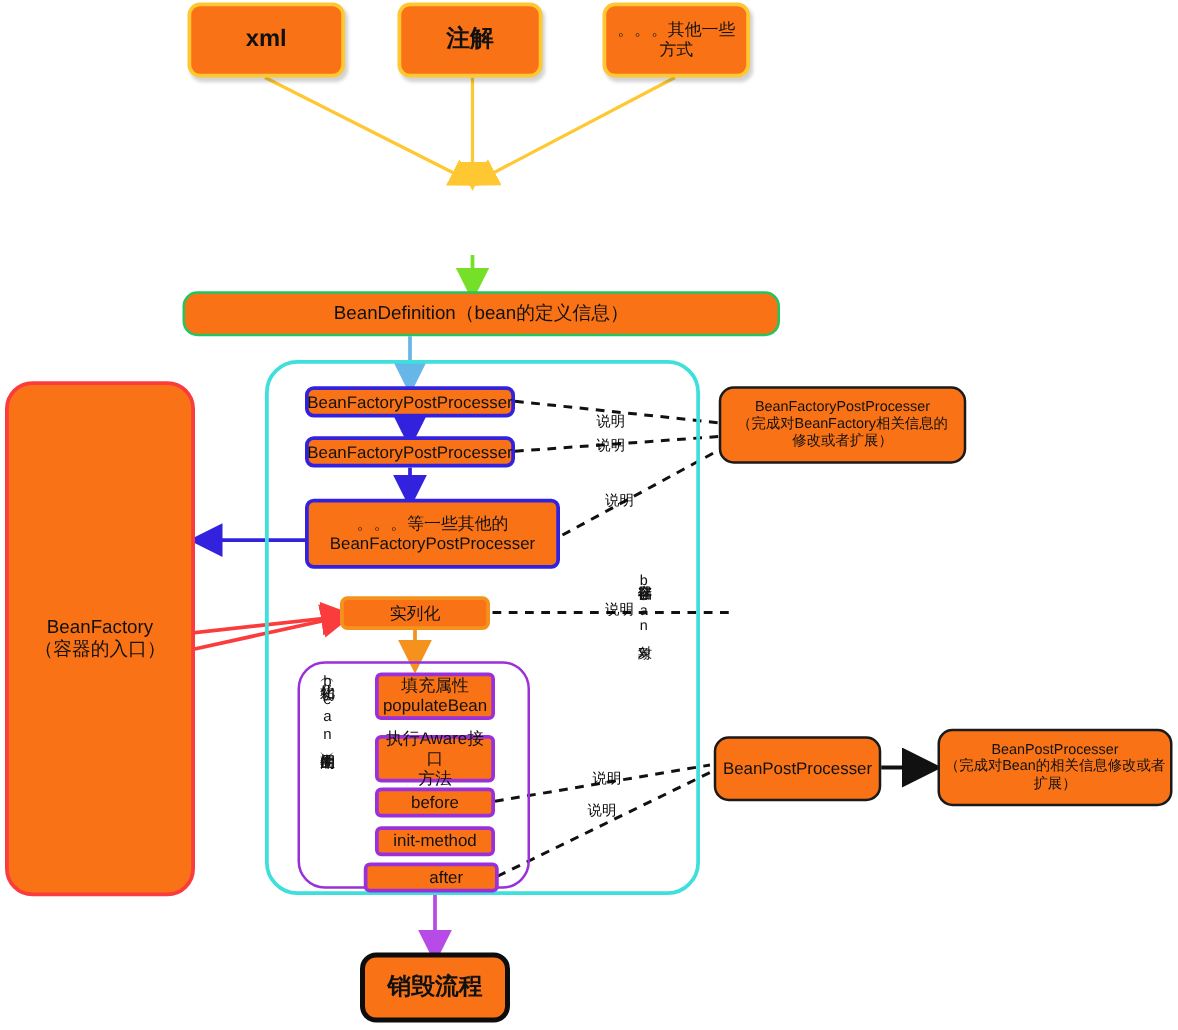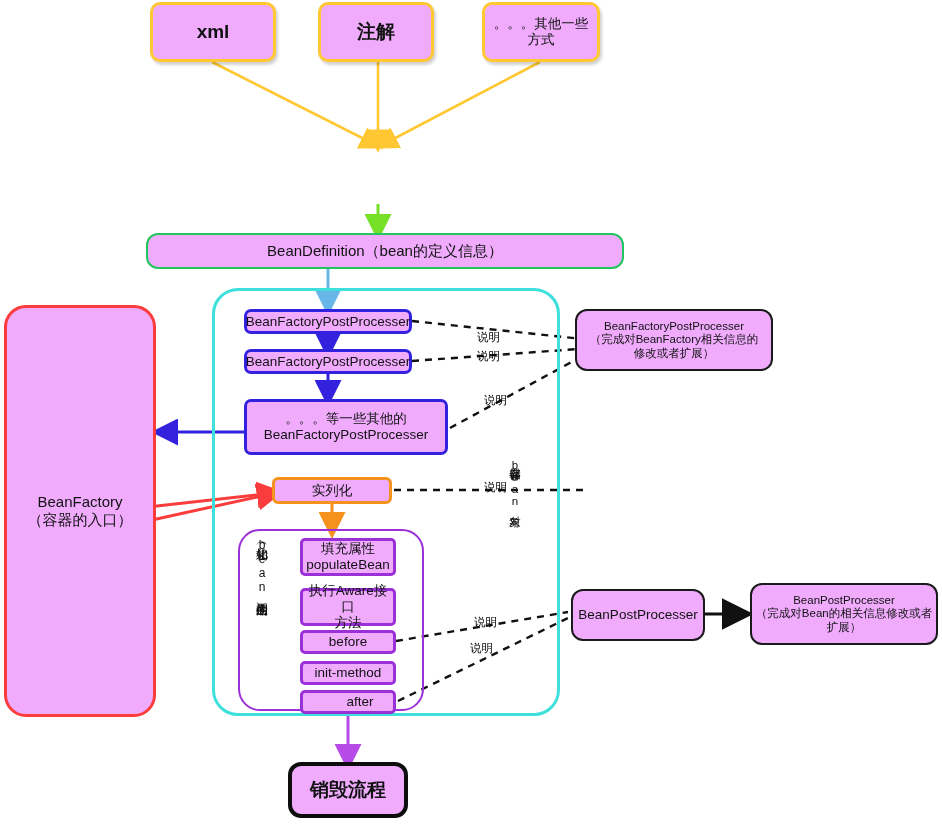--- a/index.html
+++ b/index.html
@@ -1,21 +1,21 @@
 <!DOCTYPE html>
 <html><head>
 <meta charset="utf-8">
 <style>
   html,body{margin:0;padding:0;background:#ffffff;}
   body{width:942px;height:824px;position:relative;overflow:hidden;
        font-family:"Liberation Sans","DejaVu Sans",sans-serif;color:#111;}
   #canvas{position:absolute;inset:0;width:942px;height:824px;}
   svg.layer{position:absolute;left:0;top:0;width:942px;height:824px;pointer-events:none;}
   .node{position:absolute;box-sizing:border-box;display:flex;align-items:center;
-        justify-content:center;text-align:center;background:#f0abfc;line-height:1.18;}
+        justify-content:center;text-align:center;background:#f97316;line-height:1.18;}
   .node span{display:block;}
   
   .yellow{border:3px solid #FFC832;border-radius:10px;}
   .green{border:4px solid #76E028;border-radius:12px;}
   .blueline{border:2px solid #22c55e;border-radius:12px;}
   .cyanbox{border:3px solid #3FE0DC;border-radius:26px;background:transparent;}
   .bluebox{border:3px solid #3322DD;border-radius:7px;}
   .orangebox{border:3px solid #F5921E;border-radius:6px;}
   .purplebox{border:3px solid #9B30D9;border-radius:5px;}
   .purplecont{border:2px solid #9B30D9;border-radius:22px;background:transparent;}
@@ -151,21 +151,21 @@
   </div>
 
   <div class="node purplebox t-md" style="left:300px;top:630px;width:96px;height:24px;">
     <span>before</span>
   </div>
 
   <div class="node purplebox t-md" style="left:300px;top:661px;width:96px;height:24px;">
     <span>init-method</span>
   </div>
 
-  <div class="node purplebox t-md" style="left:300px;top:690px;width:96px;height:24px;padding-left:24px;">
+  <div class="node purplebox t-md" style="left:291px;top:690px;width:108px;height:24px;padding-left:24px;">
     <span>after</span>
   </div>
 
   <div class="node blackthick t-xl" style="left:288px;top:762px;width:120px;height:56px;">
     <span>销毁流程</span>
   </div>
 
   <div class="node blackbox t-xs" style="left:575px;top:309px;width:198px;height:62px;flex-direction:column;">
     <span>BeanFactoryPostProcesser</span>
     <span>（完成对BeanFactory相关信息的</span>

